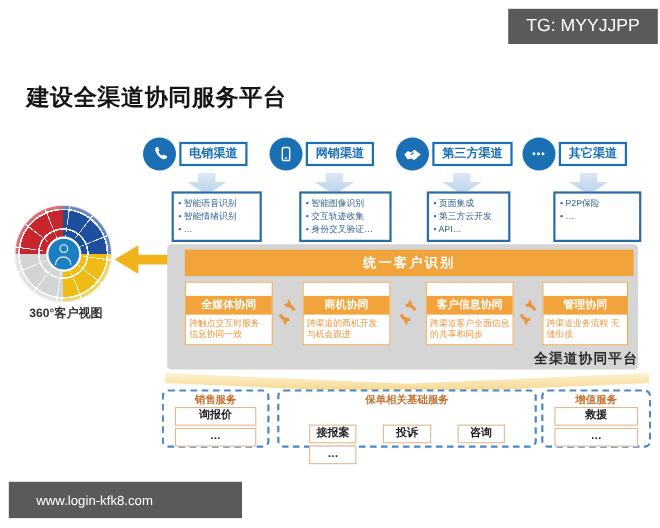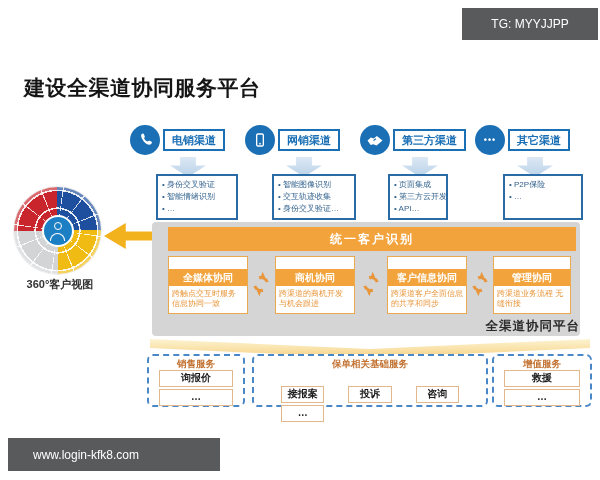--- a/index.html
+++ b/index.html
@@ -1,21 +1,21 @@
 <!DOCTYPE html>
 <html><head>
 <meta charset="utf-8">
 <style>
   html,body{margin:0;padding:0;background:#fff;}
   .page{position:relative;width:600px;height:480px;background:#ffffff;overflow:hidden;
         font-family:"Liberation Sans","DejaVu Sans",sans-serif;}
 
   
   .badge{position:absolute;background:#595a5c;color:#fff;display:flex;align-items:center;}
-  .badge.tg{left:462px;top:8px;width:136px;height:32px;justify-content:center;font-size:12px;}
+  .badge.tg{left:462px;top:8px;width:136px;height:32px;justify-content:center;font-size:16px;}
   .badge.site{left:8px;top:438px;width:187px;height:33px;padding-left:25px;font-size:12px;}
 
   
   .title{position:absolute;left:24px;top:74px;font-size:21px;font-weight:bold;color:#151515;letter-spacing:.5px;}
 
   
   .channel{position:absolute;top:124px;display:flex;align-items:center;height:32px;}
   .ch-circle{width:30px;height:30px;border-radius:50%;background:#1a6fb5;display:flex;align-items:center;justify-content:center;flex:0 0 auto;}
   .ch-circle svg{display:block}
   .ch-dots{color:#fff;font-size:9px;letter-spacing:1px;font-weight:bold;}
@@ -138,33 +138,33 @@
     <span class="ch-box">其它渠道</span>
   </div>
 
   <div class="arrow-down-sm" style="left:170px"></div>
   <div class="arrow-down-sm" style="left:286px"></div>
   <div class="arrow-down-sm" style="left:402px"></div>
   <div class="arrow-down-sm" style="left:517px"></div>
 
   <div class="listbox" style="left:156px;width:82px">
     <ul>
-      <li>身份交叉验证</li>
+      <li>智能语音识别</li>
       <li>智能情绪识别</li>
       <li>…</li>
     </ul>
   </div>
   <div class="listbox" style="left:272px;width:84px">
     <ul>
       <li>智能图像识别</li>
       <li>交互轨迹收集</li>
       <li>身份交叉验证…</li>
     </ul>
   </div>
-  <div class="listbox" style="left:388px;width:60px">
+  <div class="listbox" style="left:388px;width:76px">
     <ul>
       <li>页面集成</li>
       <li>第三方云开发</li>
       <li>API…</li>
     </ul>
   </div>
   <div class="listbox" style="left:503px;width:80px">
     <ul>
       <li>P2P保险</li>
       <li>…</li>

